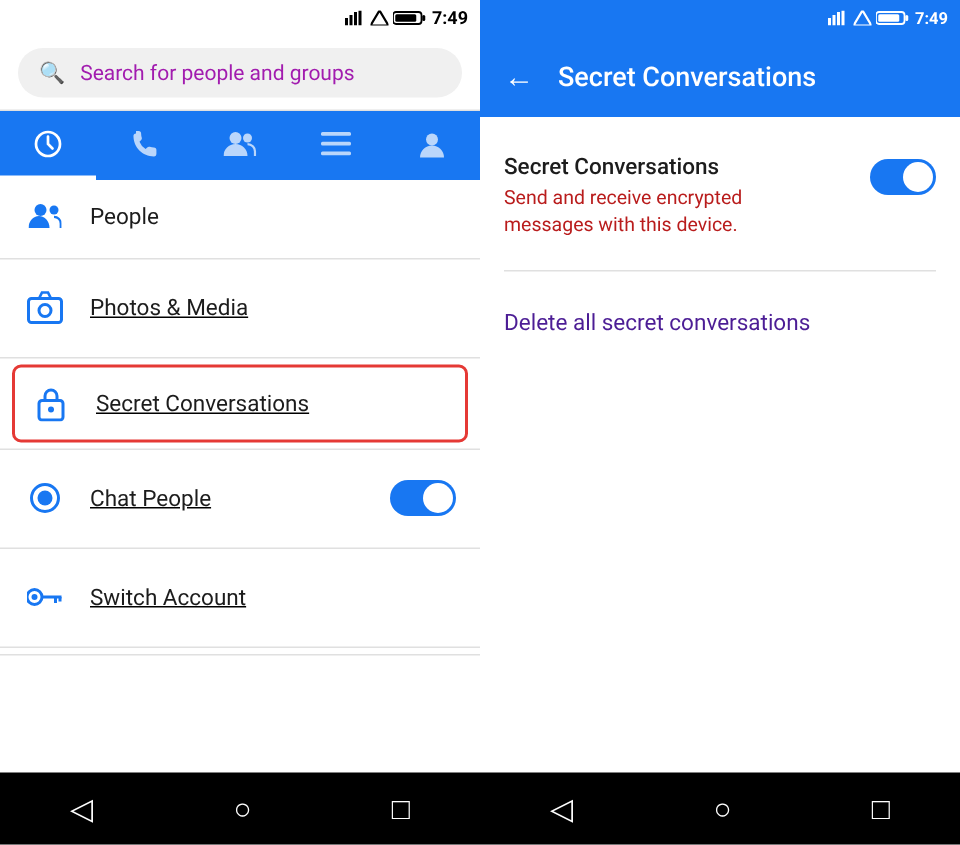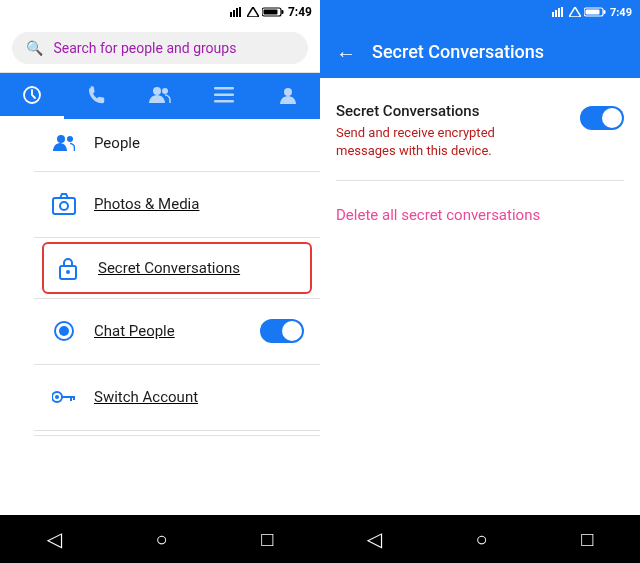--- a/index.html
+++ b/index.html
@@ -74,21 +74,20 @@
     .nav-tab.active {
       color: #fff;
       border-bottom: 3px solid #fff;
     }
 
     
     .menu-list {
       flex: 1;
       overflow-y: auto;
       background: #fff;
-      padding-left: 34px;
     }
     .menu-item {
       display: flex;
       align-items: center;
       padding: 14px 16px;
       gap: 16px;
       cursor: pointer;
       border-bottom: 1px solid transparent;
       min-height: 52px;
       text-decoration: underline;
@@ -234,21 +233,21 @@
     .right-divider {
       height: 1px;
       background: #e0e0e0;
       margin: 4px 0 16px;
     }
     .delete-row {
       padding: 8px 0;
     }
     .delete-label {
       font-size: 15px;
-      color: #ec4899;
+      color: #4c1d95;
       cursor: pointer;
     }
   </style>
 </head>
 <body>
 
 <div class="left-panel">
 
   <div class="status-bar">
     <div class="status-icons">

